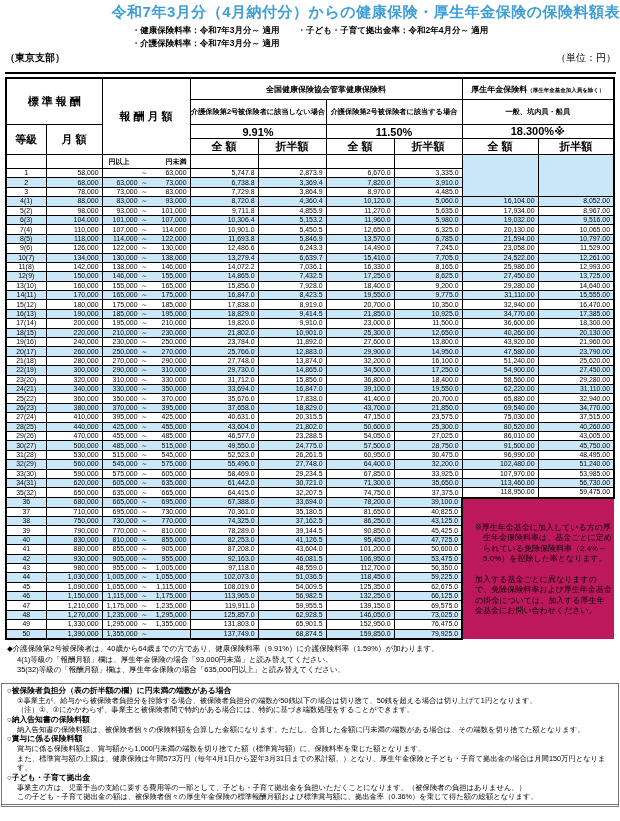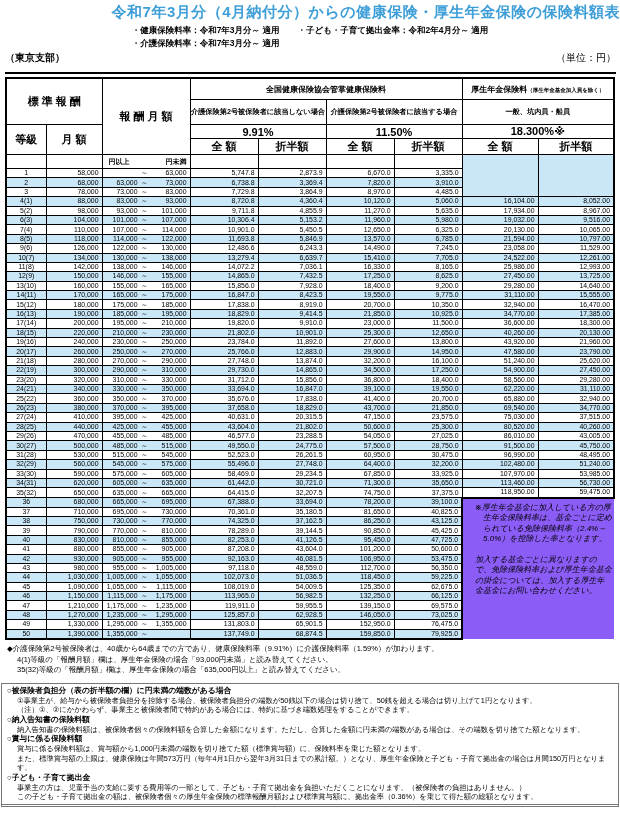--- a/index.html
+++ b/index.html
@@ -36,22 +36,22 @@
   .c-money{text-align:right;padding-right:3px;}
   .rg{display:flex;align-items:center;width:100%;}
   .rg .lo{flex:1;text-align:right;}
   .rg .tl{width:14px;text-align:center;}
   .rg .hi{flex:1;text-align:right;padding-right:3px;}
   .rg .yl{flex:1;text-align:left;padding-left:6px;}
   .rg .yr{flex:1;text-align:right;padding-right:3px;}
   .alt td{background:#c9e7f7;}
   td.pension-blank{background:#c9e7f7;}
   td.note-cell{
-    border:none;background:#8b5cf6;vertical-align:top;text-align:left;
-    white-space:normal;font-size:8px;line-height:10.5px;padding:4px 2px 0 12px;font-style:italic;
+    border:none;background:#be185d;vertical-align:top;text-align:left;
+    white-space:normal;font-size:8px;line-height:10.5px;padding:24px 2px 0 12px;
   }
   .note-cell p{margin:0 0 10px 0;}
   .note-cell p.hang{padding-left:8px;text-indent:-8px;}
   .b-t{border-top:2px solid #000 !important;}
   .b-l{border-left:2px solid #000 !important;}
   .b-r{border-right:2px solid #000 !important;}
   .b-b{border-bottom:2px solid #000 !important;}
   .p-end{border-bottom:2px solid #000 !important;}
   .edge-r{border-right:2px solid #000 !important;}
 

